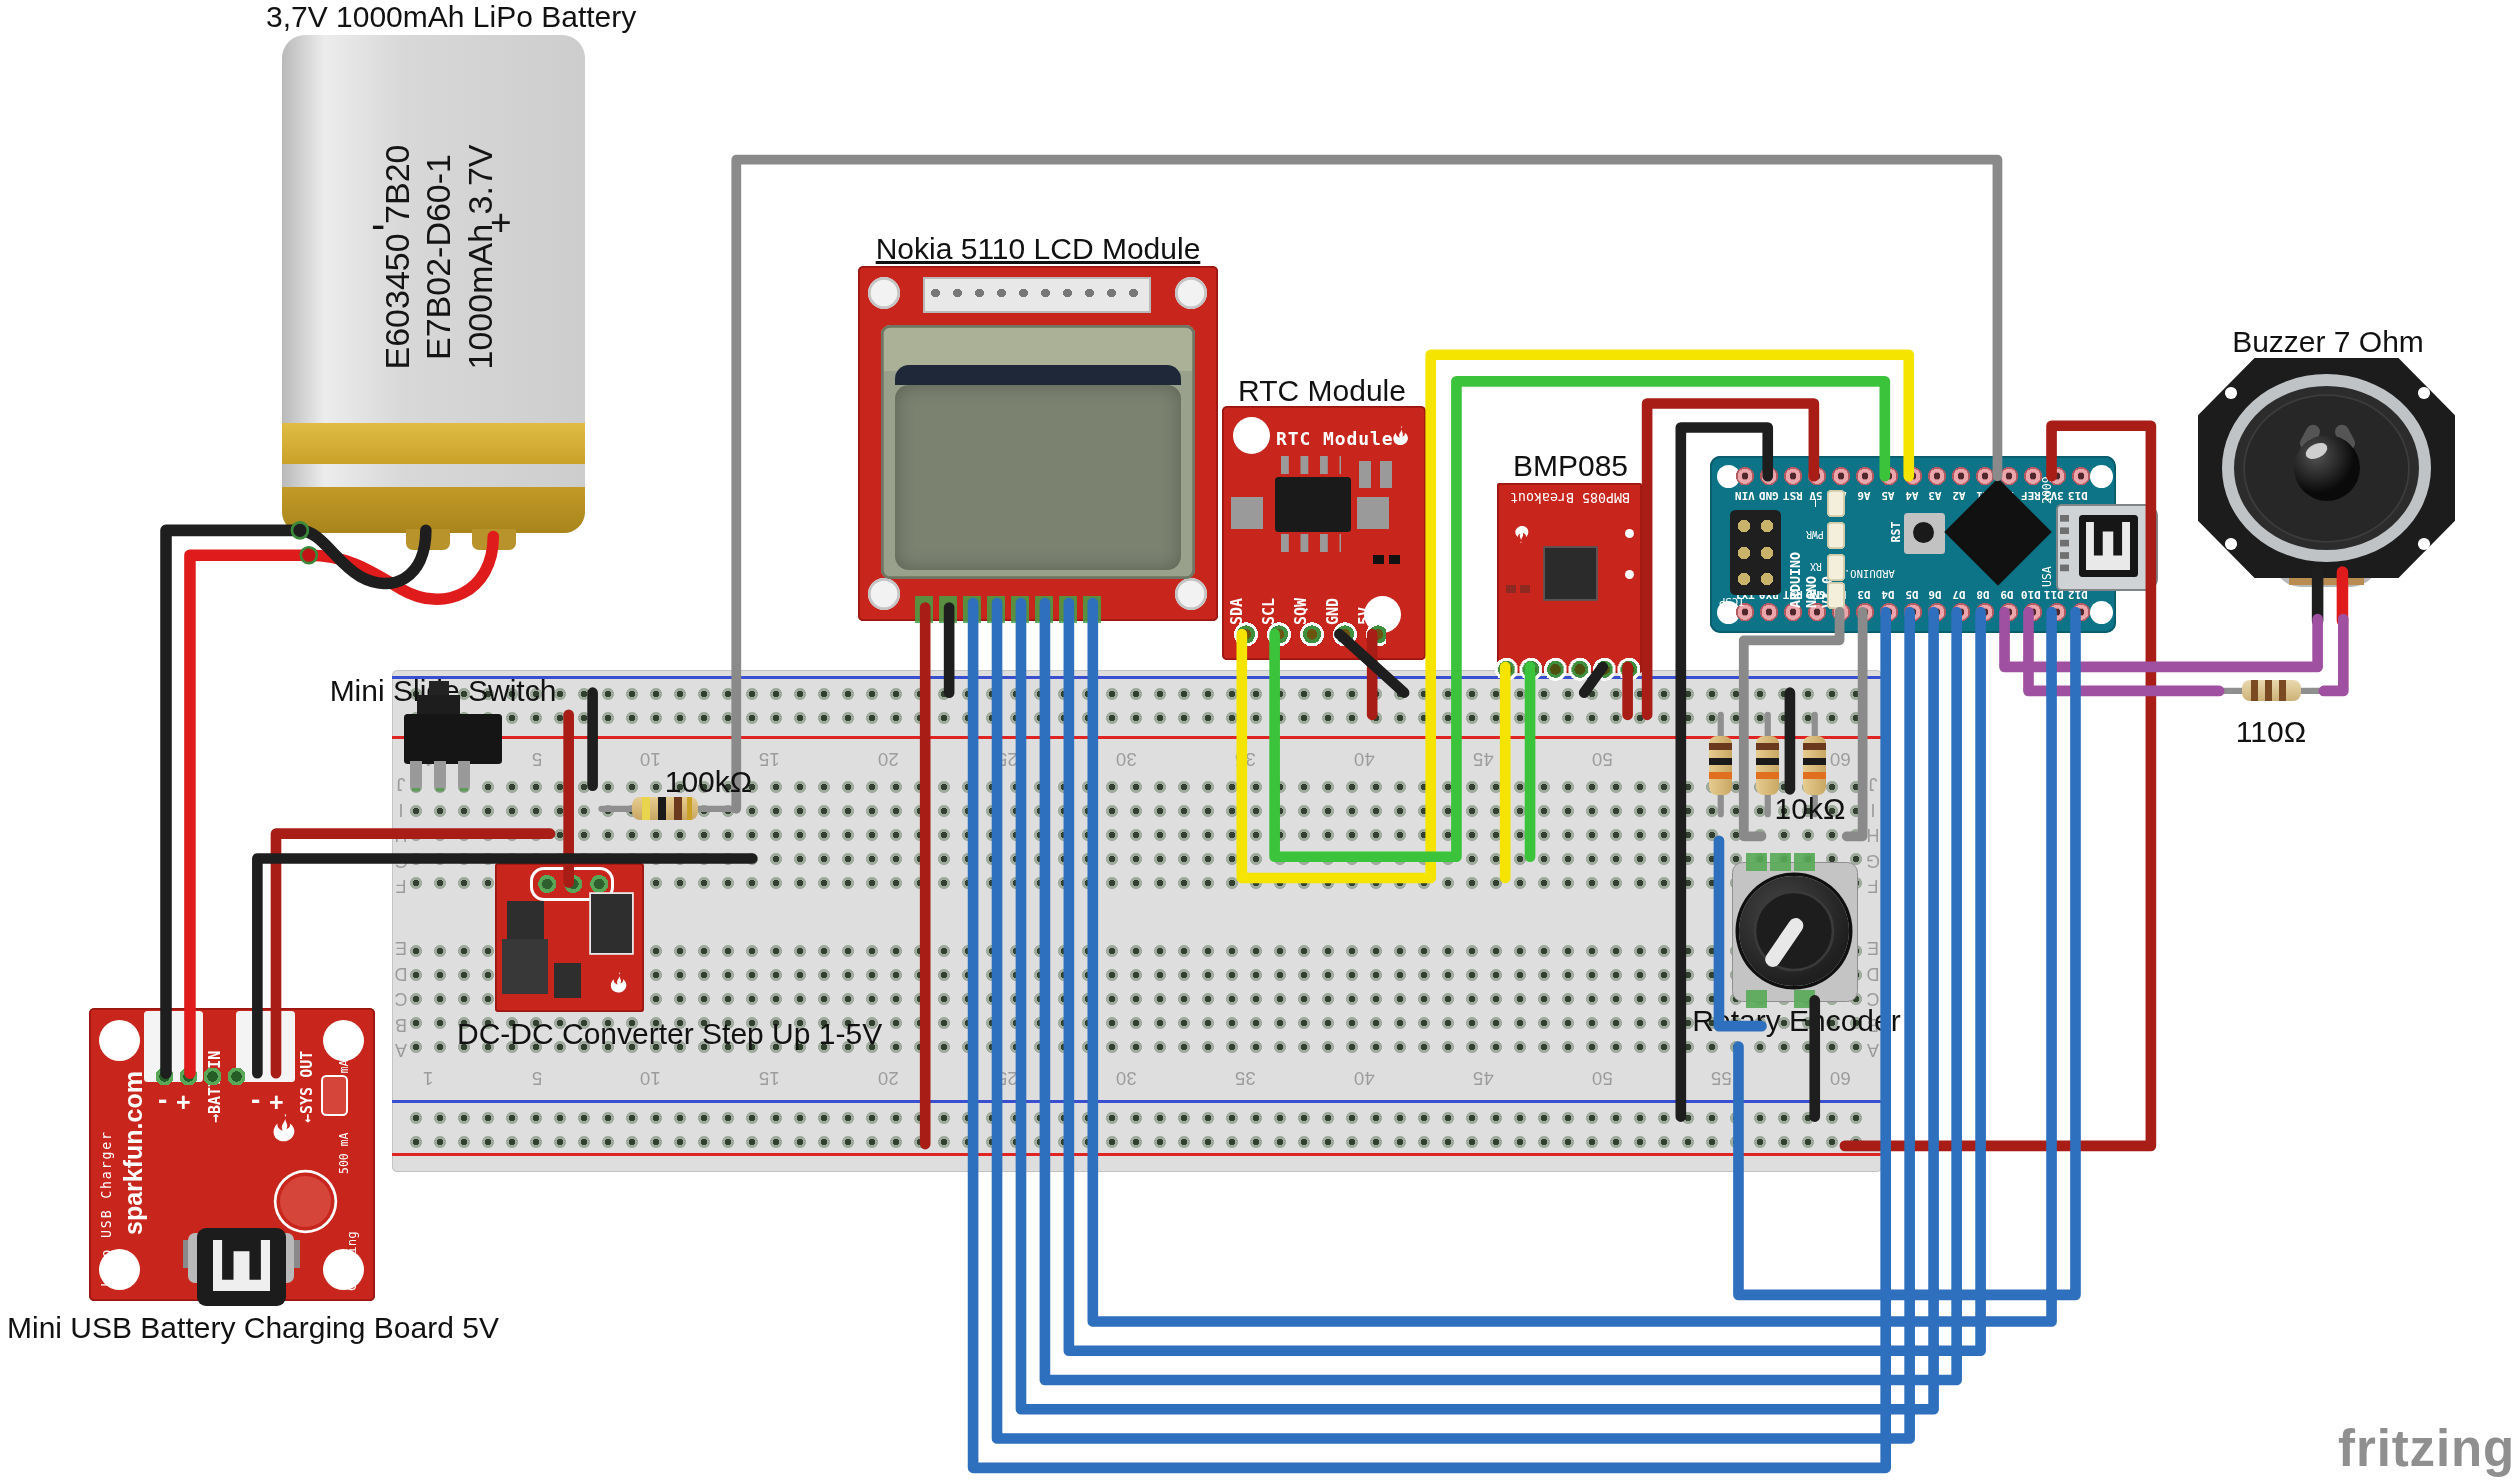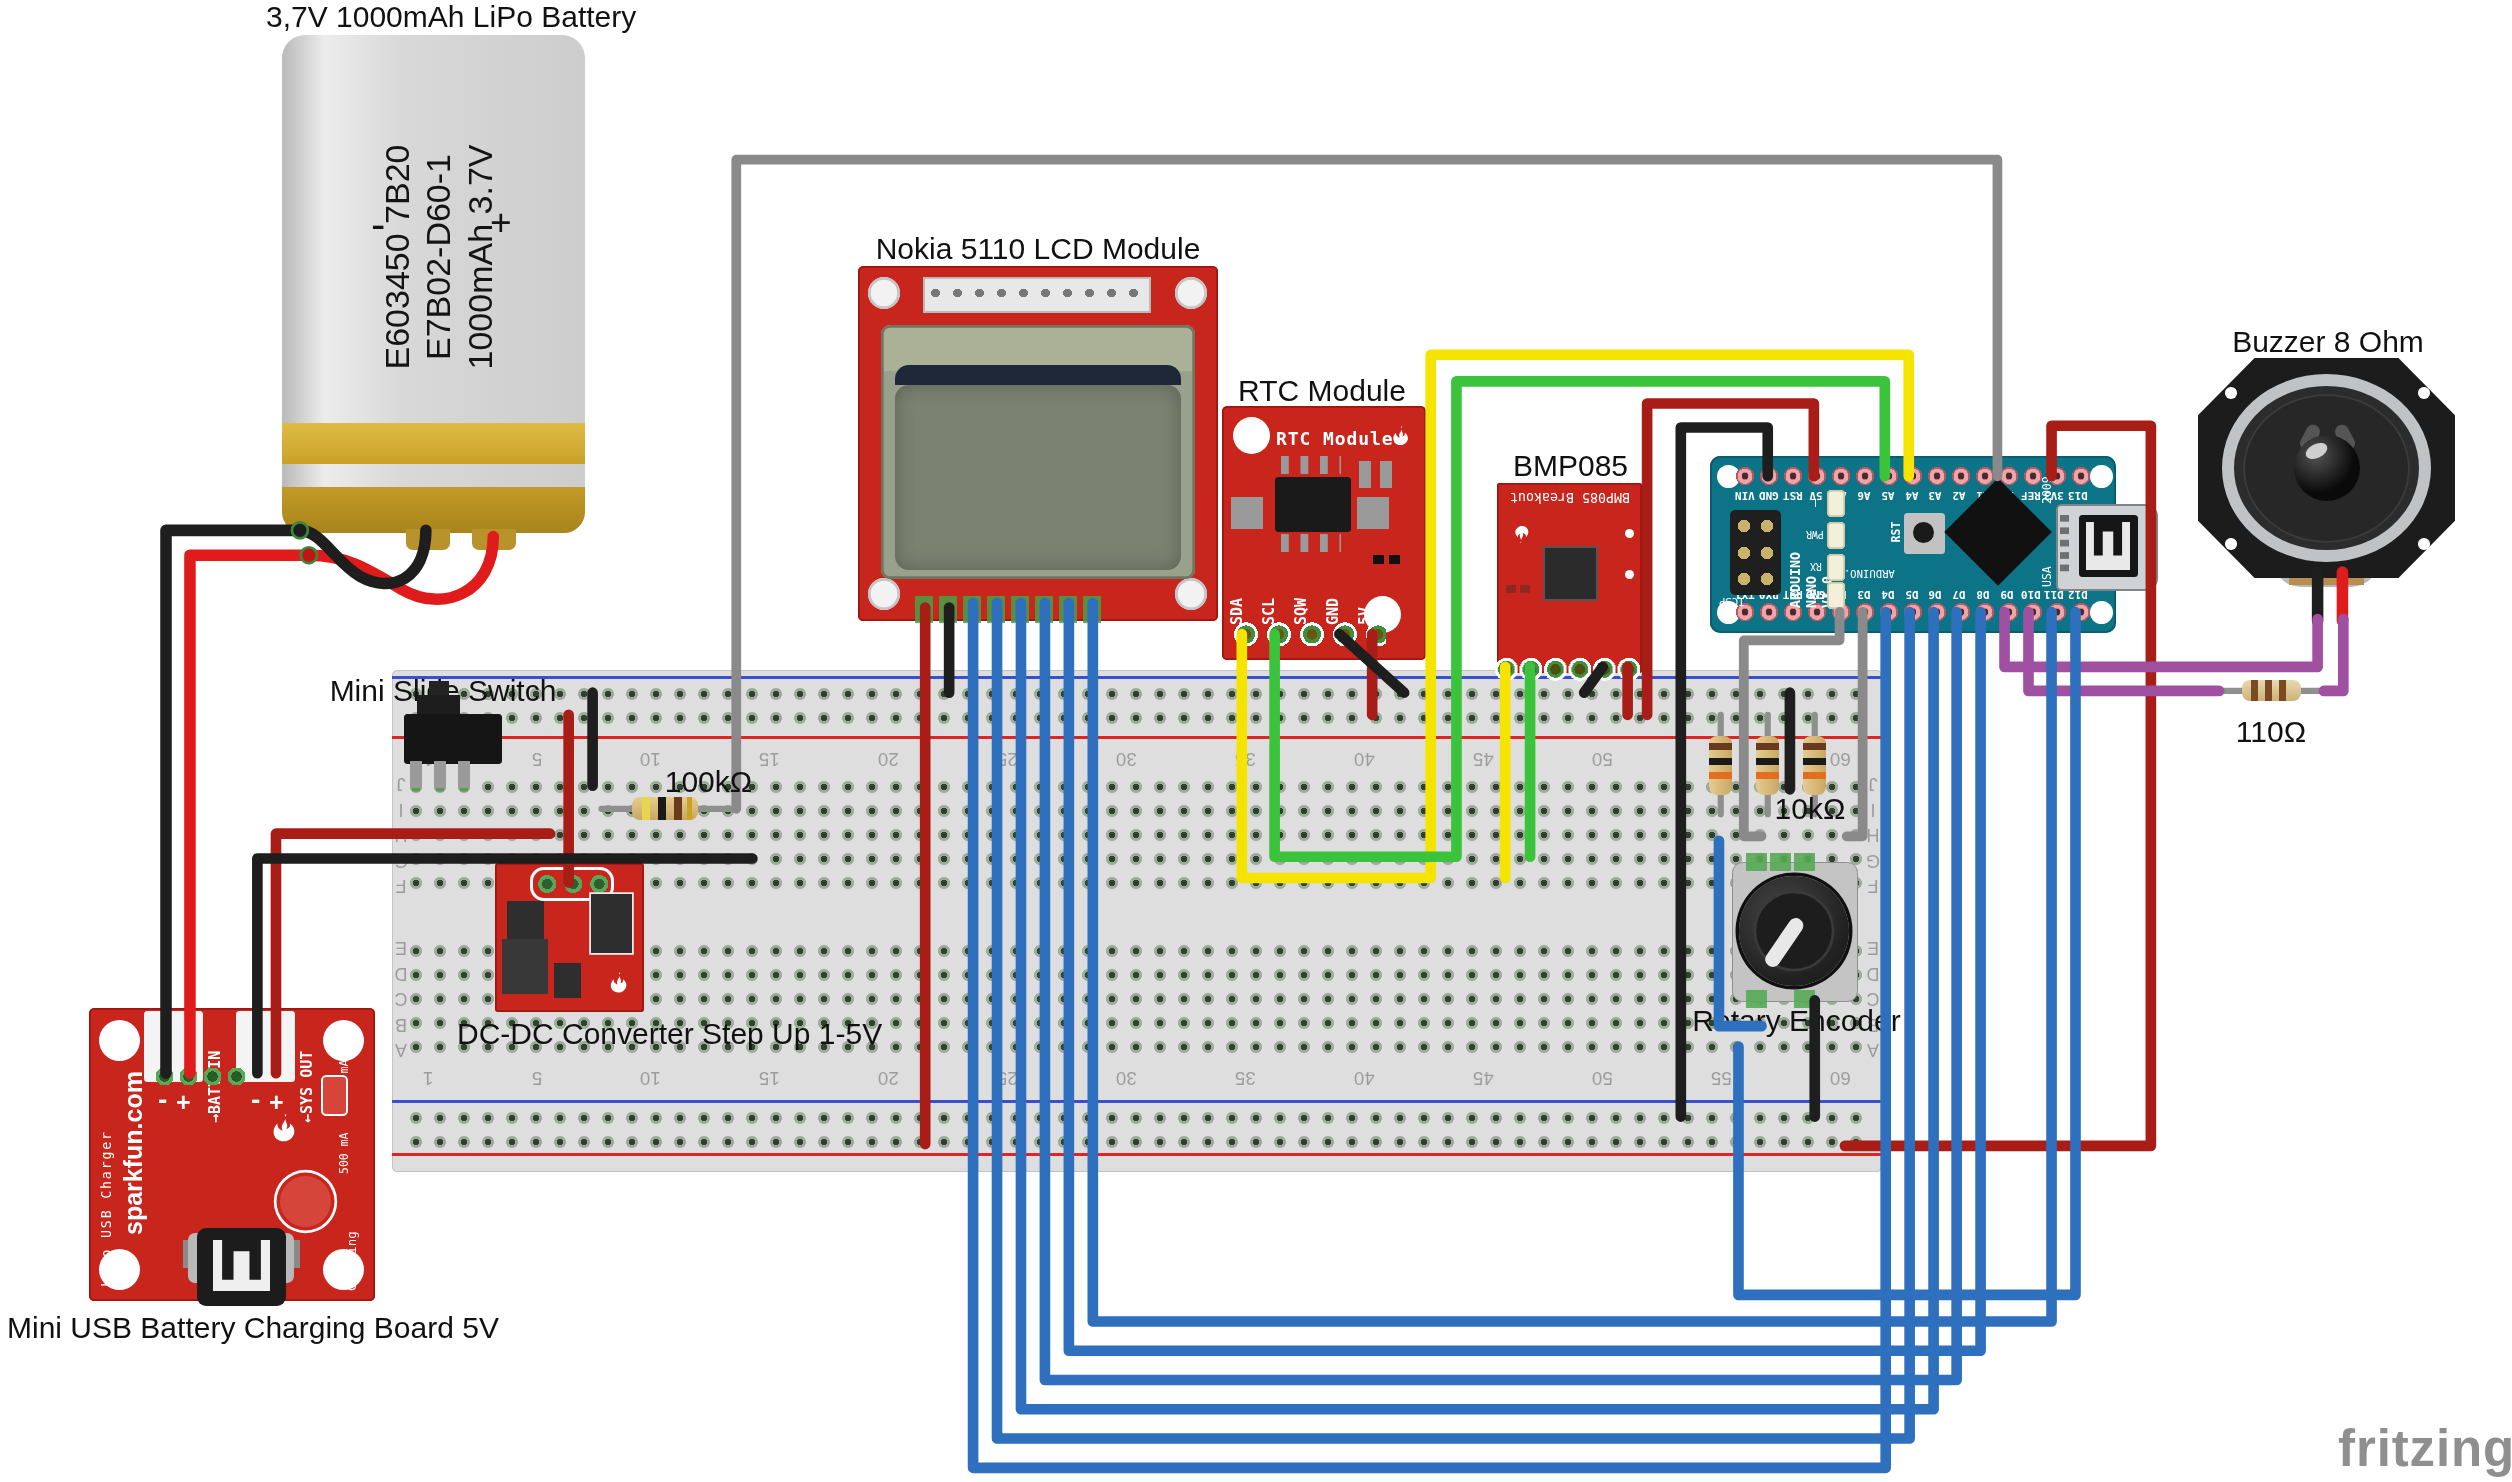--- a/index.html
+++ b/index.html
@@ -160,21 +160,21 @@
     <div class="bat-term" style="left:406px;"></div>
     <div class="bat-term" style="left:472px;"></div>
     <span class="bat-line" style="left:397px;top:257px;">E603450 7B20</span>
     <span class="bat-line" style="left:438px;top:257px;">E7B02-D60-1</span>
     <span class="bat-line" style="left:480px;top:257px;">1000mAh 3.7V</span>
     <span class="abs" style="left:371px;top:200px;font-size:43px;color:#141414;">-</span>
     <span class="abs" style="left:490px;top:202px;font-size:37px;color:#141414;">+</span>
   </div>
 
   <div>
-    <div class="title" style="left:843px;top:232px;width:390px;">Nokia 5110 LCD Module</div>
+    <div class="title" style="left:843px;top:232px;width:390px;text-decoration:underline;">Nokia 5110 LCD Module</div>
     <div class="pcb" style="left:858px;top:266px;width:360px;height:355px;"></div>
     <div class="screwX" style="left:868px;top:277px;"></div>
     <div class="screwX" style="left:1175px;top:277px;"></div>
     <div class="screwX" style="left:868px;top:578px;"></div>
     <div class="screwX" style="left:1175px;top:578px;"></div>
     <div class="lcd-strip"></div>
     <div class="lcd-bezel"></div>
     <div class="lcd-navy"></div>
     <div class="lcd-screen" style="top:385px;height:185px;"></div>
     <div class="lcd-pads"></div>
@@ -286,21 +286,21 @@
     <div class="abs" style="left:1960px;top:494px;width:76px;height:76px;background:#111;transform:rotate(45deg);"></div>
     <div class="silk" style="left:2040px;top:504px;font-size:11.5px;transform:rotate(-90deg);transform-origin:left top;">2009</div>
     <div class="silk" style="left:2040px;top:587px;font-size:11.5px;transform:rotate(-90deg);transform-origin:left top;">USA</div>
     <div class="usb" style="left:2056px;top:504px;width:98px;height:83px;border-radius:5.3px 12.4px 12.4px 5.3px;"></div>
     <div class="abs" style="left:2060px;top:515px;width:9px;height:62px;background-image:linear-gradient(#6f6f6f 0 7px,rgba(0,0,0,0) 7px 12.4px);background-size:9px 12.4px;"></div>
     <div class="abs" style="left:2079px;top:515px;width:59px;height:62px;background:#161616;border-radius:3.5px;"></div>
     <div class="abs" style="left:2086px;top:522px;width:44px;height:48px;background:#e9e9e9;clip-path:polygon(0 0,18% 0,18% 70%,38% 70%,38% 20%,62% 20%,62% 70%,82% 70%,82% 0,100% 0,100% 100%,0 100%);"></div>
   </div>
 
   <div>
-    <div class="title" style="left:2173px;top:325px;width:310px;">Buzzer 8 Ohm</div>
+    <div class="title" style="left:2173px;top:325px;width:310px;">Buzzer 7 Ohm</div>
     <div class="abs" style="left:2273px;top:559px;width:106px;height:28px;background:#b9b9b9;border-radius:0 0 35px 35px;"></div>
     <div class="abs" style="left:2289px;top:562px;width:75px;height:23px;background:#b98d52;"></div>
     <div class="buzz-frame"></div>
     <div class="hole" style="left:2225px;top:387px;width:11.5px;height:11.5px;"></div>
     <div class="hole" style="left:2418px;top:387px;width:11.5px;height:11.5px;"></div>
     <div class="hole" style="left:2225px;top:538px;width:11.5px;height:11.5px;"></div>
     <div class="hole" style="left:2418px;top:538px;width:11.5px;height:11.5px;"></div>
     <div class="buzz-ring"></div>
     <div class="abs" style="left:2245px;top:396px;width:163px;height:145px;border-radius:50%;background:#272727;box-shadow:0 0 0 1.8px #3c3c3c;"></div>
     <div class="abs" style="left:2303px;top:424px;width:14px;height:27px;background:#555;border-radius:7px;transform:rotate(28deg);"></div>

